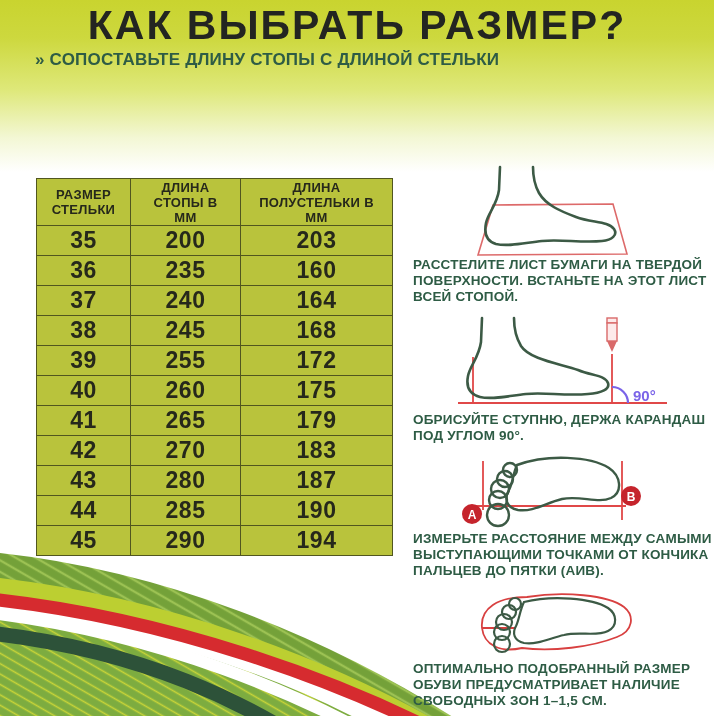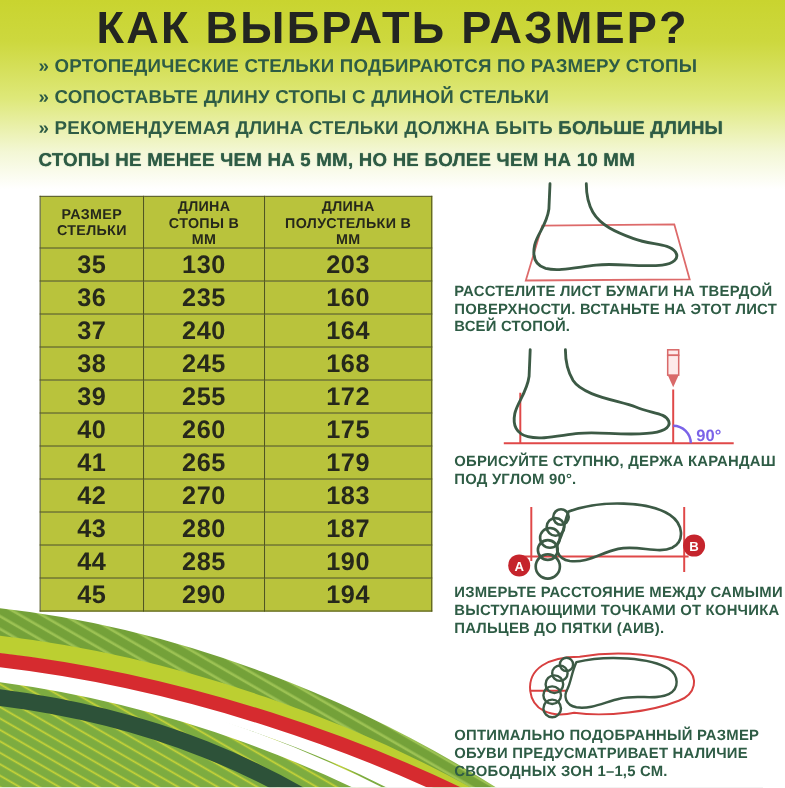--- a/index.html
+++ b/index.html
@@ -67,23 +67,21 @@
     <path d="M -10,82 C 130,98 250,145 360,230" fill="none" stroke="#2d5239" stroke-width="15"></path>
     <path d="M -10,16 C 150,32 320,95 470,195" fill="none" stroke="url(#hatchA)" stroke-width="30"></path>
     <path d="M -10,34 C 150,51 330,110 480,205" fill="none" stroke="#bccf31" stroke-width="16"></path>
     <path d="M -10,48 C 150,65 340,122 500,215" fill="none" stroke="#d62b2f" stroke-width="13"></path>
     <path d="M -10,62 C 140,80 310,137 450,232" fill="none" stroke="#ffffff" stroke-width="12"></path>
   </svg>
 
   <h1 class="title">КАК ВЫБРАТЬ РАЗМЕР?</h1>
 
   <div class="bullets">
-    <p><span>» ОРТОПЕДИЧЕСКИЕ СТЕЛЬКИ ПОДБИРАЮТСЯ ПО РАЗМЕРУ СТОПЫ</span></p>
     <p><span>» СОПОСТАВЬТЕ ДЛИНУ СТОПЫ С ДЛИНОЙ СТЕЛЬКИ</span></p>
-    <p><span>» РЕКОМЕНДУЕМАЯ ДЛИНА СТЕЛЬКИ ДОЛЖНА БЫТЬ </span><span class="b-heavy">БОЛЬШЕ ДЛИНЫ</span><br><span class="b-heavy">СТОПЫ НЕ МЕНЕЕ ЧЕМ НА 5 ММ, НО НЕ БОЛЕЕ ЧЕМ НА 10 ММ</span></p>
   </div>
 
   <table class="size-table">
     <colgroup>
         <col style="width:94px">
         <col style="width:110px">
         <col style="width:152px">
       </colgroup>
     <thead>
       <tr>
@@ -97,21 +95,21 @@
           </th>
         <th>
             <div>ДЛИНА</div>
             <div>ПОЛУСТЕЛЬКИ В ММ</div>
           </th>
       </tr>
     </thead>
     <tbody>
       <tr>
           <td>35</td>
-          <td>130</td>
+          <td>200</td>
           <td>203</td>
         </tr>
       <tr>
           <td>36</td>
           <td>235</td>
           <td>160</td>
         </tr>
       <tr>
           <td>37</td>
           <td>240</td>

